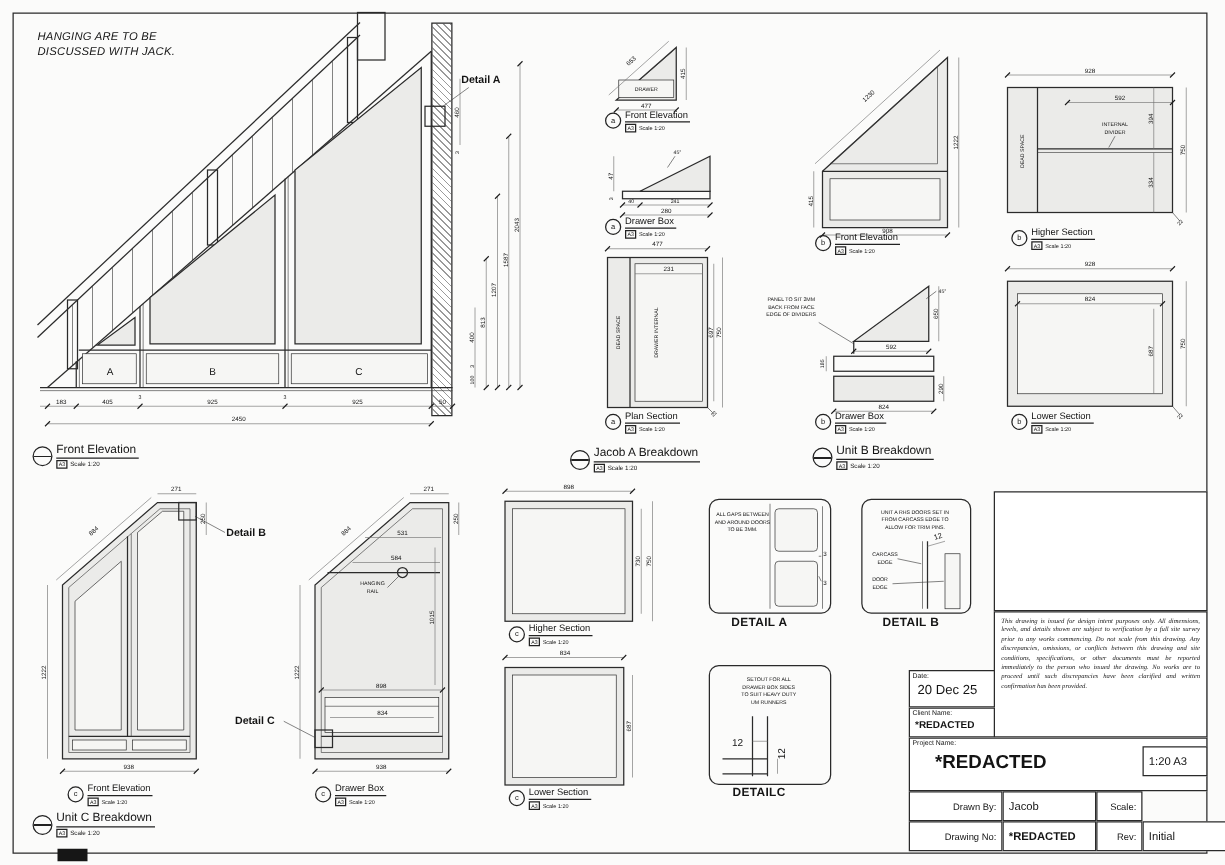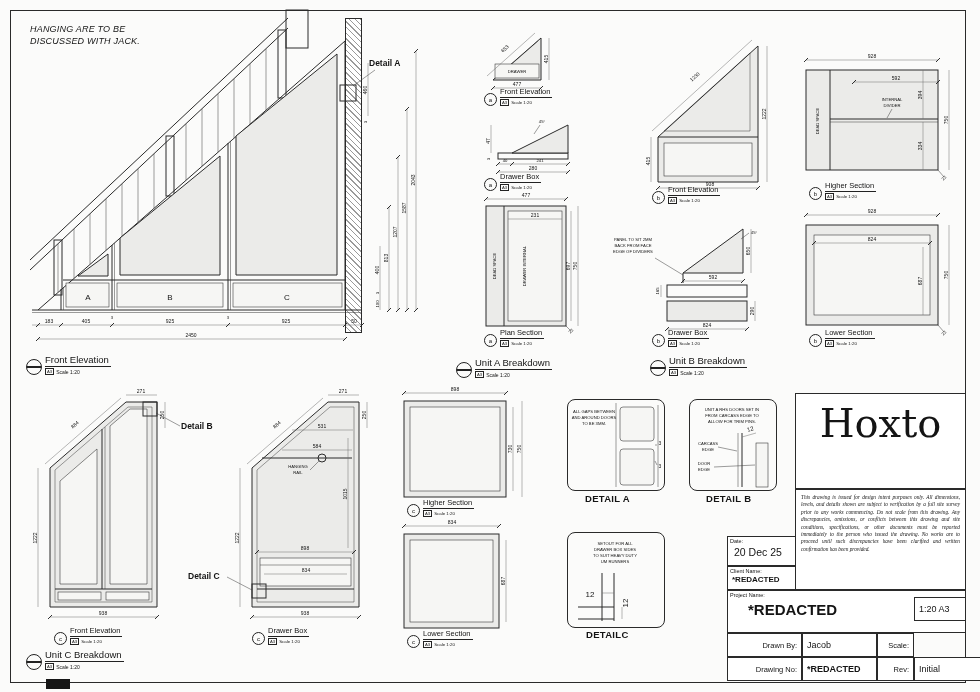--- a/index.html
+++ b/index.html
@@ -11,21 +11,21 @@
         background:repeating-linear-gradient(45deg,#fff 0px,#fff 3px,#9a9a9a 3px,#9a9a9a 4px)}
   svg{position:absolute;overflow:visible}
   .ln{stroke:#2b2b2b;stroke-width:1;fill:none}
   .lt{stroke:#3a3a3a;stroke-width:.5;fill:none}
   .dm{stroke:#6f6f6f;stroke-width:.5;fill:none}
   .tk{stroke:#1a1a1a;stroke-width:.9;fill:none}
   .fil{fill:#ebebe9;stroke:#2b2b2b;stroke-width:1}
   .fil2{fill:#f6f6f4;stroke:#2b2b2b;stroke-width:.55}
   svg text{fill:#141414;font-size:5px;text-anchor:middle;font-family:"Liberation Sans",sans-serif}
   .t4{font-size:4.2px}.t6{font-size:6px}.t8{font-size:8px}
-  .vt{position:absolute;display:flex;gap:3px;align-items:flex-end}
+  .vt{position:absolute;display:flex;gap:3px;align-items:center}
   .vt .circ{flex:0 0 auto;width:11px;height:11px;border:1px solid #222;border-radius:50%;font-size:6px;
             display:flex;align-items:center;justify-content:center}
   .vt .circ.split{background:linear-gradient(to bottom,transparent 46%,#222 46%,#222 56%,transparent 56%)}
   .vt .nm{font-size:7.5px;border-bottom:.8px solid #222;padding:0 2px 1px 0;white-space:nowrap;display:block}
   .vt .sub{display:flex;gap:2px;font-size:4.4px;align-items:center;margin-top:1px}
   .vt .a3box{border:.8px solid #222;padding:0 1px;font-size:4.2px}
   .vt.lg .circ{width:14px;height:14px;font-size:7px}
   .vt.lg .nm{font-size:9.5px}
   .vt.lg .sub{font-size:5px}
   .dlabel{position:absolute;font-size:8.5px;font-weight:bold;white-space:nowrap}
@@ -476,21 +476,21 @@
         <span class="nm">Plan Section</span>
       <span class="sub">
           <span class="a3box">A3</span>
           <span>Scale 1:20</span>
         </span>
       </span>
   </div>
   <div class="vt lg" style="left:456px;top:357px">
     <span class="circ split"></span>
     <span>
-        <span class="nm">Unit A Breakdown</span>
+        <span class="nm">Jacob A Breakdown</span>
       <span class="sub">
           <span class="a3box">A3</span>
           <span>Scale 1:20</span>
         </span>
       </span>
   </div>
   <div class="vt" style="left:652px;top:185px">
     <span class="circ">b</span>
     <span>
         <span class="nm">Front Elevation</span>
@@ -585,21 +585,20 @@
     <span>
         <span class="nm">Lower Section</span>
       <span class="sub">
           <span class="a3box">A3</span>
           <span>Scale 1:20</span>
         </span>
       </span>
   </div>
 
   <div class="cell" style="left:795px;top:393px;width:171px;height:96px">
-    <div class="hox1">Hoxto</div>
   </div>
   <div class="cell" style="left:795px;top:489px;width:171px;height:101px">
     <div class="disc">This drawing is issued for design intent purposes only. All dimensions, levels, and details shown are subject to verification by a full site survey prior to any works commencing. Do not scale from this drawing. Any discrepancies, omissions, or conflicts between this drawing and site conditions, specifications, or other documents must be reported immediately to the person who issued the drawing. No works are to proceed until such discrepancies have been clarified and written confirmation has been provided.</div>
   </div>
   <div class="cell" style="left:727px;top:536px;width:69px;height:30px">
     <div class="cl">Date:</div>
     <div class="dateval">20 Dec 25</div>
   </div>
   <div class="cell" style="left:727px;top:566px;width:69px;height:24px">
     <div class="cl">Client Name:</div>

